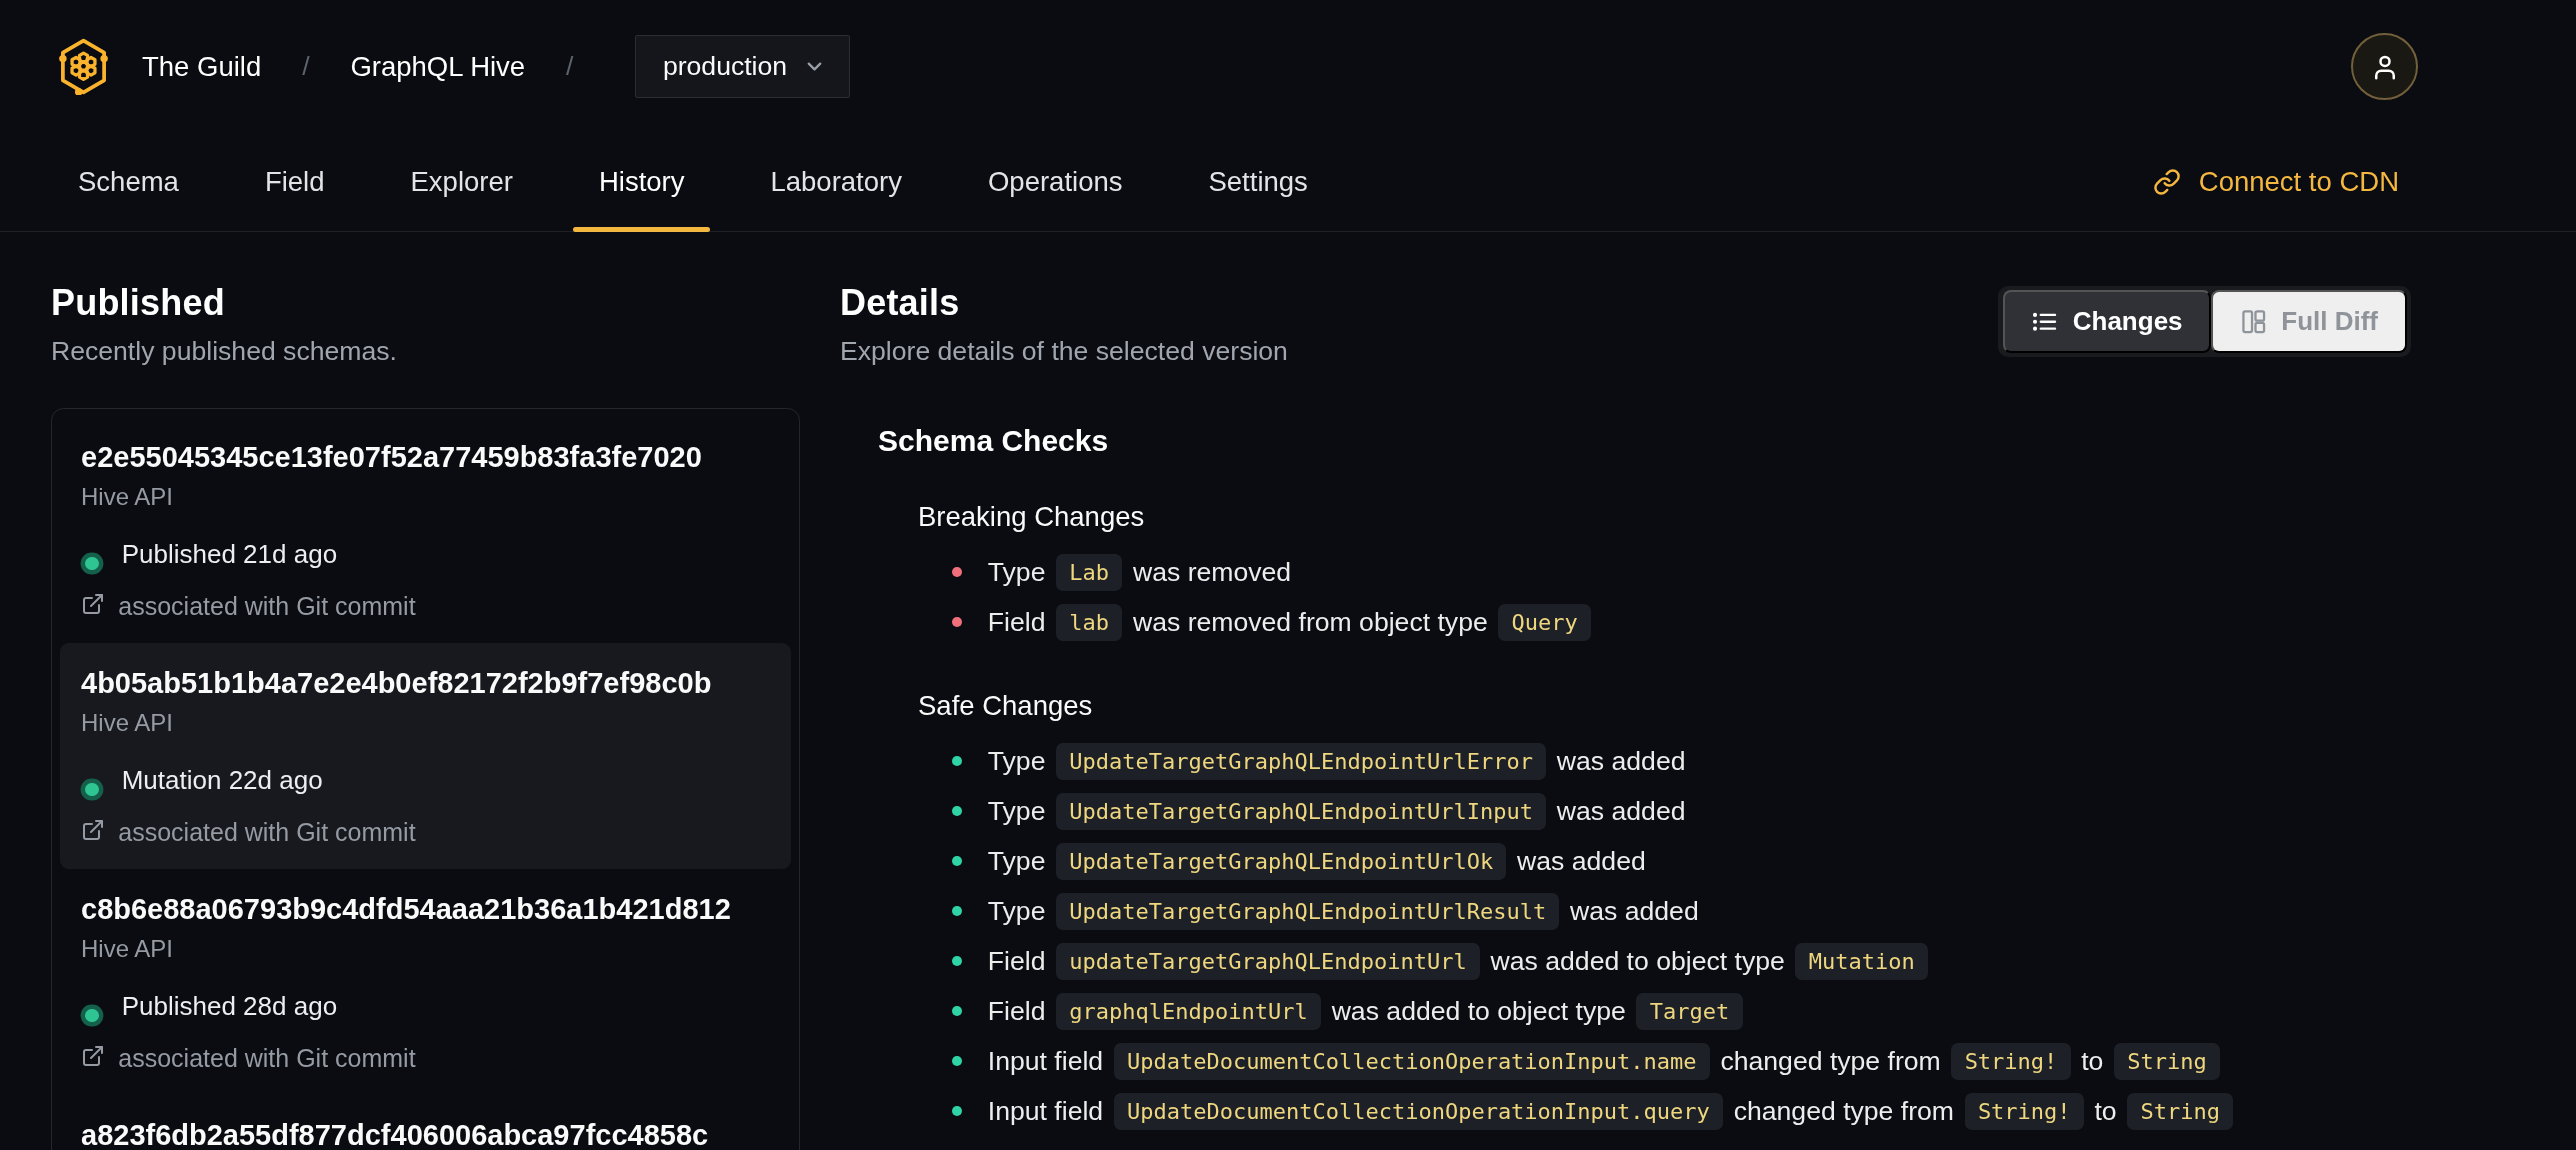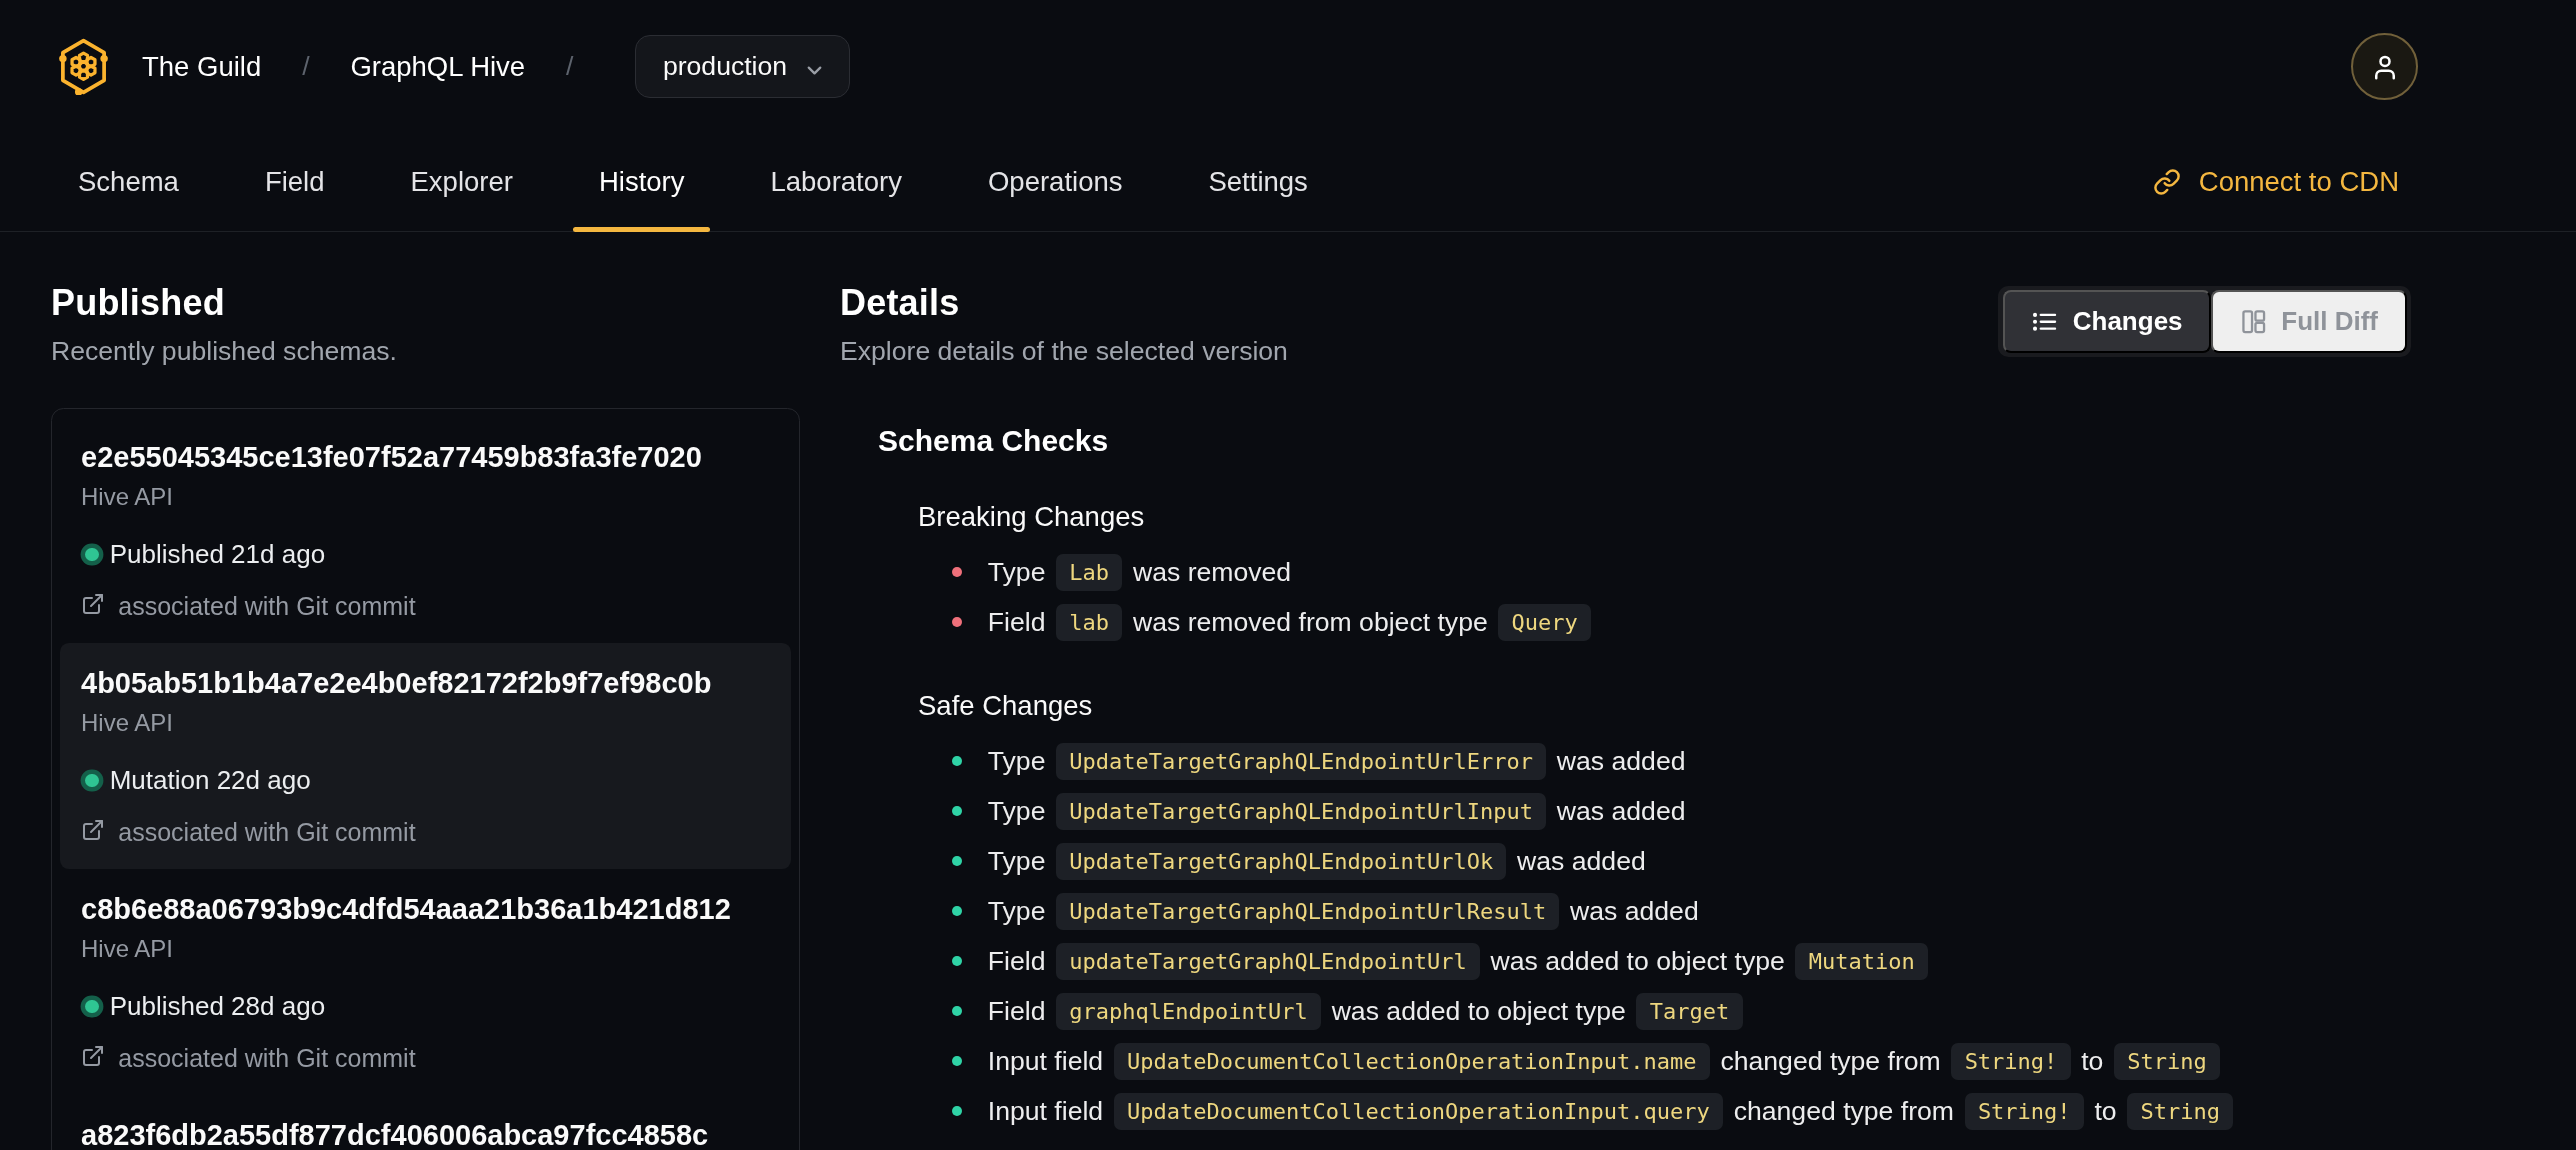--- a/index.html
+++ b/index.html
@@ -15,22 +15,22 @@
   .app-header {
     height:133px;
     display:flex; align-items:center;
     padding:0 158px 0 57px;
   }
   .brand { display:flex; align-items:center; gap:32px; }
   .crumb-link { font-size:27.5px; font-weight:500; color:#ffffff; cursor:pointer; }
   .crumb-sep { font-size:26.6px; color:#5d636d; margin:0 8.9px; }
   .target-select {
     margin-left:21px;
-    display:flex; align-items:flex-end; gap:16px;
-    background:#14161b; border:0.9px solid #2b2d33; border-radius:15px;
+    display:flex; align-items:center; gap:16px;
+    background:#14161b; border:0.9px solid #2b2d33; border-radius:2px;
     padding:15px 23px 15px 26.6px;
     font-size:26.6px; color:#fafafa; cursor:pointer;
   }
   .header-spacer { flex:1; }
   .avatar-btn {
     width:67px; height:67px; border-radius:50%;
     background:#1a1812; border:2.7px solid #71603a;
     display:flex; align-items:center; justify-content:center; cursor:pointer;
   }
 
@@ -75,21 +75,21 @@
   .version-card {
     padding:24px 21px 22px 21px;
     border-radius:8.9px; cursor:pointer;
   }
   .version-card.selected { background:#17191e; }
   .version-hash {
     font-size:29px; font-weight:600; color:#fafafa; white-space:nowrap;
   }
   .version-service { margin-top:8.9px; font-size:24px; color:#959aa3; }
   .version-pub {
-    margin-top:28px; display:flex; align-items:center; gap:11px;
+    margin-top:28px; display:flex; align-items:flex-end; gap:23px;
     font-size:26px; color:#eceef0;
   }
   .pub-dot {
     width:13.3px; height:13.3px; border-radius:50%;
     background:#2fc593; box-shadow:0 0 0 4.4px #14604a;
     margin-left:4.4px;
   }
   .version-git {
     margin-top:22px; display:flex; gap:13.3px;
     font-size:25px; color:#959aa3; cursor:pointer;

